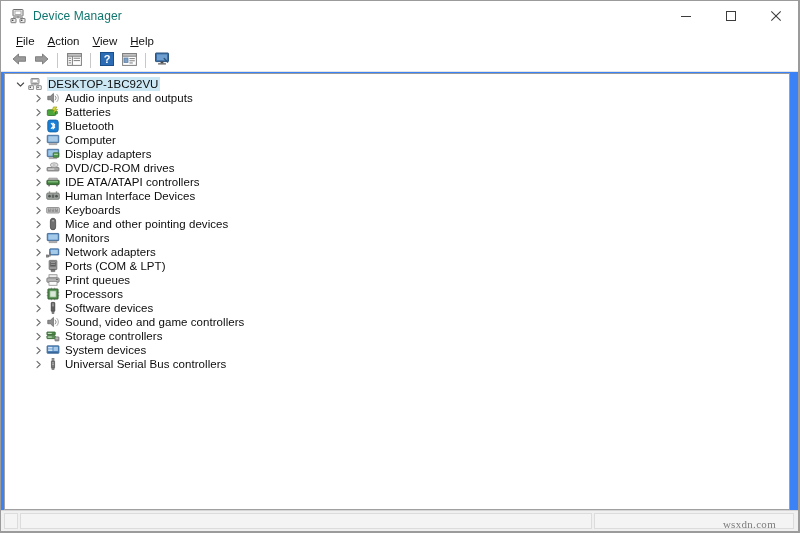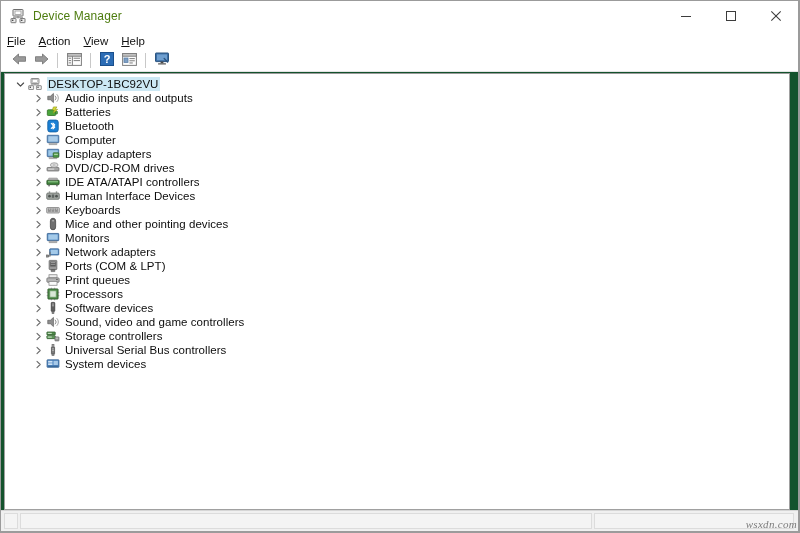--- a/index.html
+++ b/index.html
@@ -41,21 +41,21 @@
   }
   #title-icon {
     width: 16px; height: 16px;
     margin-left: 9px;
     margin-right: 7px;
     position: relative;
     flex: none;
   }
   #title-text {
     font-size: 12px;
-    color: #4d7c0f;
+    color: #0f766e;
     letter-spacing: 0.1px;
     line-height: 16px;
     white-space: nowrap;
   }
   #window-controls {
     margin-left: auto;
     display: flex;
     height: 30px;
   }
   .winbtn {
@@ -70,20 +70,21 @@
   }
   .winbtn svg { display: block; }
 
   
   #menubar {
     height: 19px;
     min-height: 19px;
     background: #ffffff;
     display: flex;
     align-items: center;
+    padding-left: 9px;
     box-sizing: border-box;
     text-align: center;
   }
   .menu-item {
     font-size: 11.5px;
     color: #111111;
     padding: 1px 7px 1px 6px;
     white-space: nowrap;
     line-height: 14px;
   }
@@ -112,21 +113,21 @@
     width: 1px;
     height: 15px;
     background: #c8c8c8;
     margin: 0 5px;
     flex: none;
   }
 
   
   #content-wrap {
     flex: 1;
-    background: #14532d;
+    background: #3b82f6;
     padding: 1px 8px 0 3px;
     box-sizing: border-box;
     display: flex;
     min-height: 0;
     text-align: center;
   }
   #tree-pane {
     flex: 1;
     background: #ffffff;
     border: 1px solid #a0a0a0;
@@ -192,27 +193,26 @@
     border: 1px solid #dcdcdc;
     box-sizing: border-box;
     margin-right: 2px;
   }
   .sb-p1 { width: 14px; }
   .sb-p2 { flex: 1; }
   .sb-p3 { width: 200px; position: relative; }
 
   #watermark {
     position: absolute;
-    right: 1px;
+    right: 22px;
     bottom: 1px;
     font-size: 11px;
     color: #7c7c7c;
     letter-spacing: 0.3px;
     font-family: "Liberation Serif", serif;
-    font-style: italic;
   }
 </style>
 </head>
 <body>
 
 <div id="window">
 
   <div id="titlebar">
     <div id="title-icon">
       <svg width="16" height="16" viewBox="0 0 16 16">
@@ -673,46 +673,46 @@
       </div>
 
       <div class="tree-row child">
         <span class="chevron">
           <svg width="9" height="9" viewBox="0 0 9 9">
               <path d="M3 1.4 L6.2 4.5 L3 7.6" fill="none" stroke="#6b6b6b" stroke-width="1.1" stroke-linecap="round" stroke-linejoin="round"></path>
             </svg>
         </span>
         <span class="node-icon">
           <svg width="14" height="14" viewBox="0 0 16 16">
+            <rect x="1.2" y="3.2" width="13.6" height="8.6" rx="0.6" fill="#4f86c2" stroke="#34608f" stroke-width="0.9"></rect>
+            <rect x="2.4" y="4.4" width="5" height="2" fill="#cfe3f5"></rect>
+            <rect x="2.4" y="7.2" width="5" height="2" fill="#cfe3f5"></rect>
+            <rect x="8.6" y="4.4" width="5" height="4.8" fill="#a7c9e8"></rect>
+            <rect x="2.4" y="10" width="11.2" height="1" fill="#2f5a87"></rect>
+          </svg>
+        </span>
+        <span class="node-label">System devices</span>
+      </div>
+
+      <div class="tree-row child">
+        <span class="chevron">
+          <svg width="9" height="9" viewBox="0 0 9 9">
+              <path d="M3 1.4 L6.2 4.5 L3 7.6" fill="none" stroke="#6b6b6b" stroke-width="1.1" stroke-linecap="round" stroke-linejoin="round"></path>
+            </svg>
+        </span>
+        <span class="node-icon">
+          <svg width="14" height="14" viewBox="0 0 16 16">
             <rect x="6.2" y="4.6" width="3.6" height="8" rx="0.5" fill="#7c7c7c" stroke="#4d4d4d" stroke-width="0.85"></rect>
             <rect x="6.9" y="1.6" width="2.2" height="3" fill="#a8a8a8" stroke="#6a6a6a" stroke-width="0.8"></rect>
             <rect x="7.3" y="6.2" width="1.4" height="1" fill="#d2d2d2"></rect>
             <rect x="7.3" y="8" width="1.4" height="1" fill="#d2d2d2"></rect>
             <rect x="6.8" y="12.6" width="2.4" height="1.8" fill="#9b9b9b" stroke="#636363" stroke-width="0.7"></rect>
           </svg>
         </span>
         <span class="node-label">Universal Serial Bus controllers</span>
-      </div>
-
-      <div class="tree-row child">
-        <span class="chevron">
-          <svg width="9" height="9" viewBox="0 0 9 9">
-              <path d="M3 1.4 L6.2 4.5 L3 7.6" fill="none" stroke="#6b6b6b" stroke-width="1.1" stroke-linecap="round" stroke-linejoin="round"></path>
-            </svg>
-        </span>
-        <span class="node-icon">
-          <svg width="14" height="14" viewBox="0 0 16 16">
-            <rect x="1.2" y="3.2" width="13.6" height="8.6" rx="0.6" fill="#4f86c2" stroke="#34608f" stroke-width="0.9"></rect>
-            <rect x="2.4" y="4.4" width="5" height="2" fill="#cfe3f5"></rect>
-            <rect x="2.4" y="7.2" width="5" height="2" fill="#cfe3f5"></rect>
-            <rect x="8.6" y="4.4" width="5" height="4.8" fill="#a7c9e8"></rect>
-            <rect x="2.4" y="10" width="11.2" height="1" fill="#2f5a87"></rect>
-          </svg>
-        </span>
-        <span class="node-label">System devices</span>
       </div>
 
     </div>
   </div>
 
   <div id="statusbar">
     <div class="sb-panel sb-p1"></div>
     <div class="sb-panel sb-p2"></div>
     <div class="sb-panel sb-p3"></div>
     <div id="watermark">wsxdn.com</div>

